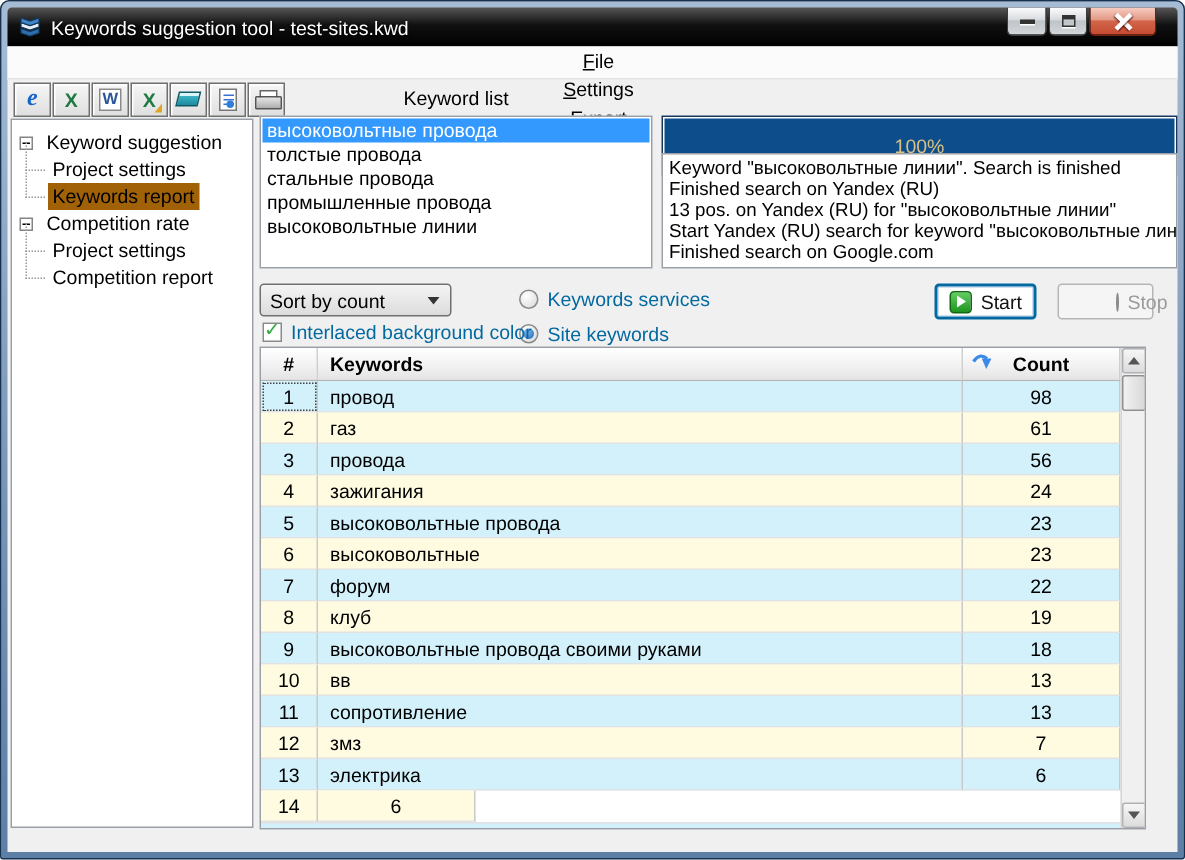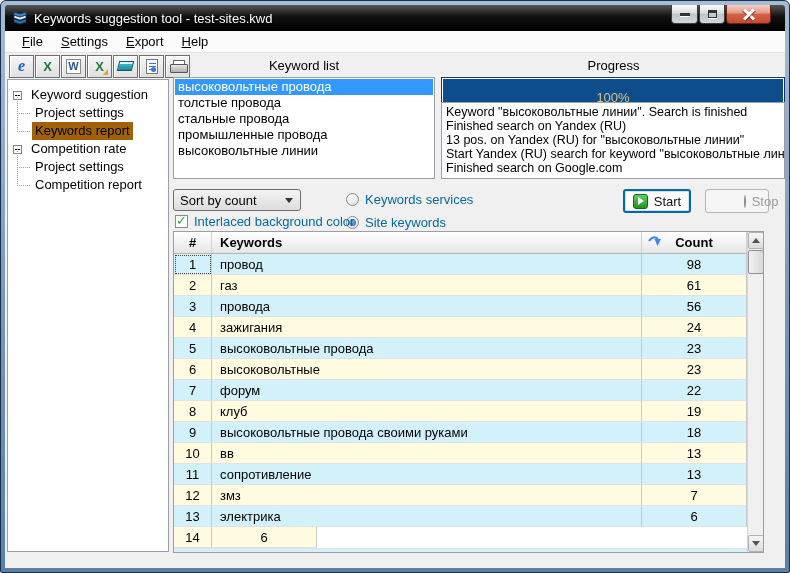--- a/index.html
+++ b/index.html
@@ -18,21 +18,21 @@
   .glyph-min { width:10px; height:3px; background:#333; box-shadow:0 1px 0 #fff; }
   .glyph-max { width:9px; height:8px; border:1px solid #333; border-top-width:3px; background:transparent; box-shadow:0 1px 0 #fff; }
   .glyph-close { position:relative; width:12px; height:12px; }
   .glyph-close::before,.glyph-close::after { content:''; position:absolute; left:-1px; top:5px; width:14px; height:3px; background:#fff; box-shadow:0 1px 1px rgba(60,0,0,.6); }
   .glyph-close::before { transform:rotate(45deg); }
   .glyph-close::after  { transform:rotate(-45deg); }
 
   .win-body { position:absolute; left:4px; right:4px; top:30px; bottom:4px; background:#f0f0f0; }
 
   
-  .menubar { position:absolute; left:0; top:0; right:0; height:22px; background:#fbfbfb; border-bottom:1px solid #e2e2e2; display:flex; align-items:center; padding-left:8px; }
+  .menubar { position:absolute; left:0; top:0; right:0; height:22px; background:#fbfbfb; border-bottom:1px solid #e2e2e2; display:flex; align-items:center; padding-left:8px;flex-direction:column; }
   .menu-item { display:inline-block; font-size:13px; color:#000; padding:2px 9px; }
   .menu-item::first-letter { text-decoration:underline; }
 
   
   .toolbar { position:absolute; left:0; top:22px; right:0; height:26px; display:flex; align-items:center; padding-left:4px; }
   .tb-btn { width:25px; height:23px; margin-right:1px; background:linear-gradient(180deg,#f6f6f6,#dfdfdf); border:1px solid #6f6f6f; box-shadow:inset 1px 1px 0 #fff; display:flex; align-items:center; justify-content:center; position:relative; }
   .i-ie { font-family:"Liberation Serif", serif; font-style:italic; font-weight:bold; font-size:16px; color:#1565c8; line-height:1; }
   .i-xl { font-weight:bold; font-size:13px; color:#1e7a40; line-height:1; }
   .i-wd { width:15px; height:15px; border:1px solid #8a8a8a; background:#fff; color:#2b579a; font-weight:bold; font-size:11px; display:flex; align-items:center; justify-content:center; }
   .i-xls { font-weight:bold; font-size:13px; color:#1e7a40; line-height:1; position:relative; }
@@ -175,21 +175,20 @@
         </div>
       <div class="tb-btn">
           <span class="i-page"></span>
         </div>
       <div class="tb-btn">
           <span class="i-printer"></span>
         </div>
     </div>
 
     <div class="grp-caption cap-kwlist">Keyword list</div>
-    <div class="grp-caption cap-progress">Progress</div>
 
     <div class="tree-panel">
 
         <div class="tree-item r-odd lvl0">
           <span class="expand-box">
             <span class="minus"></span>
           </span>
           <span class="tree-label">Keyword suggestion</span>
         </div>
 

